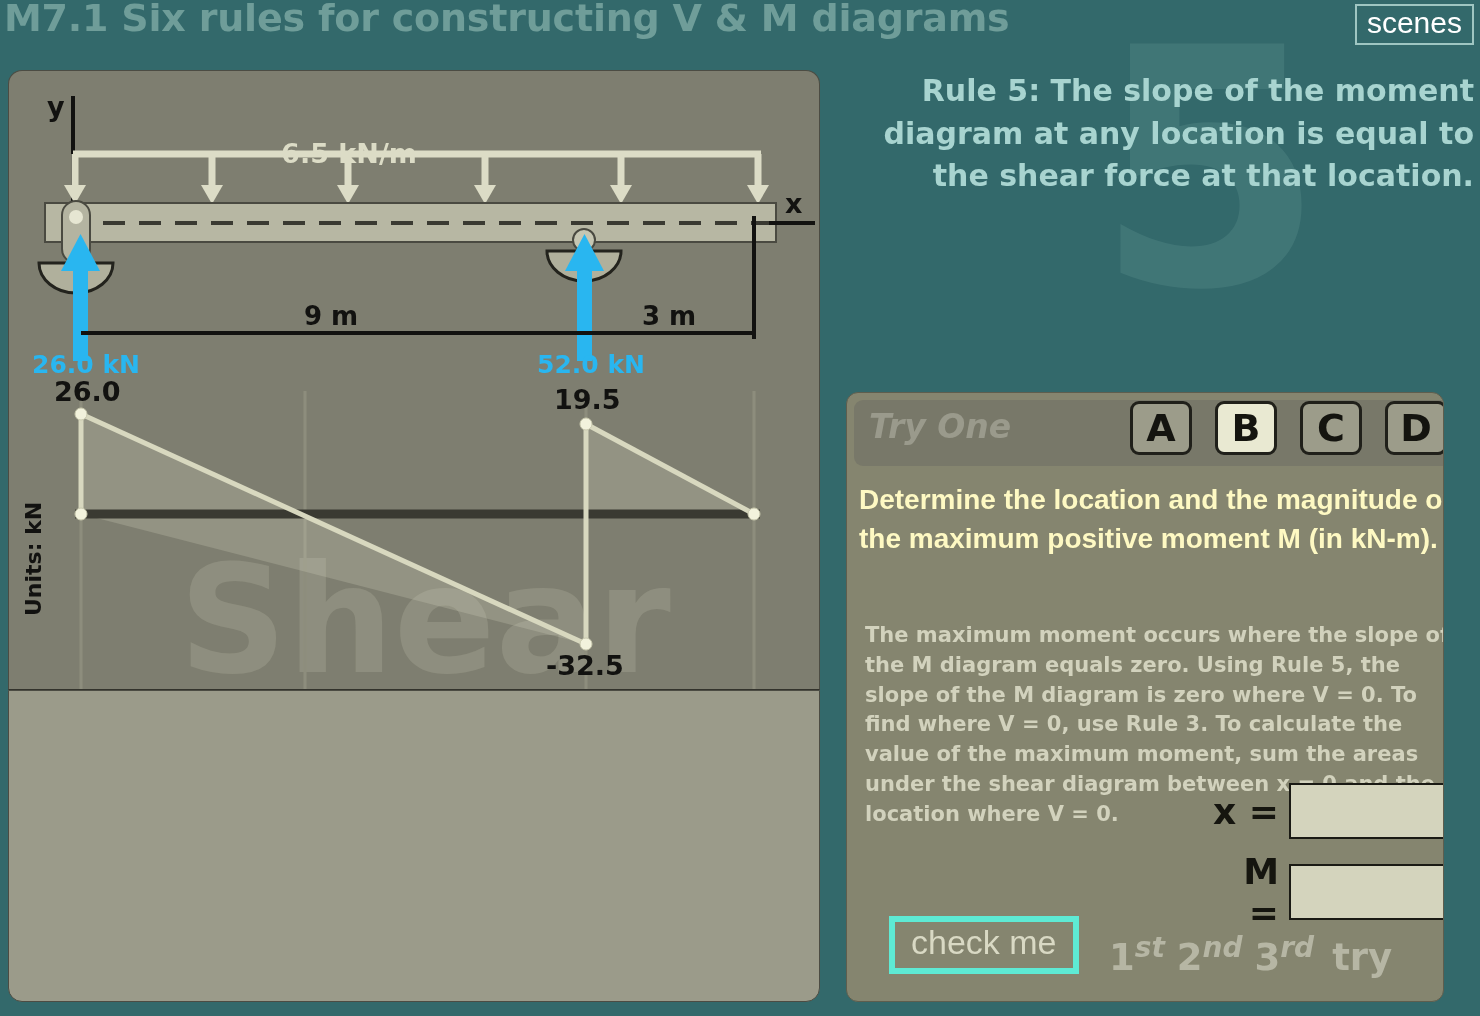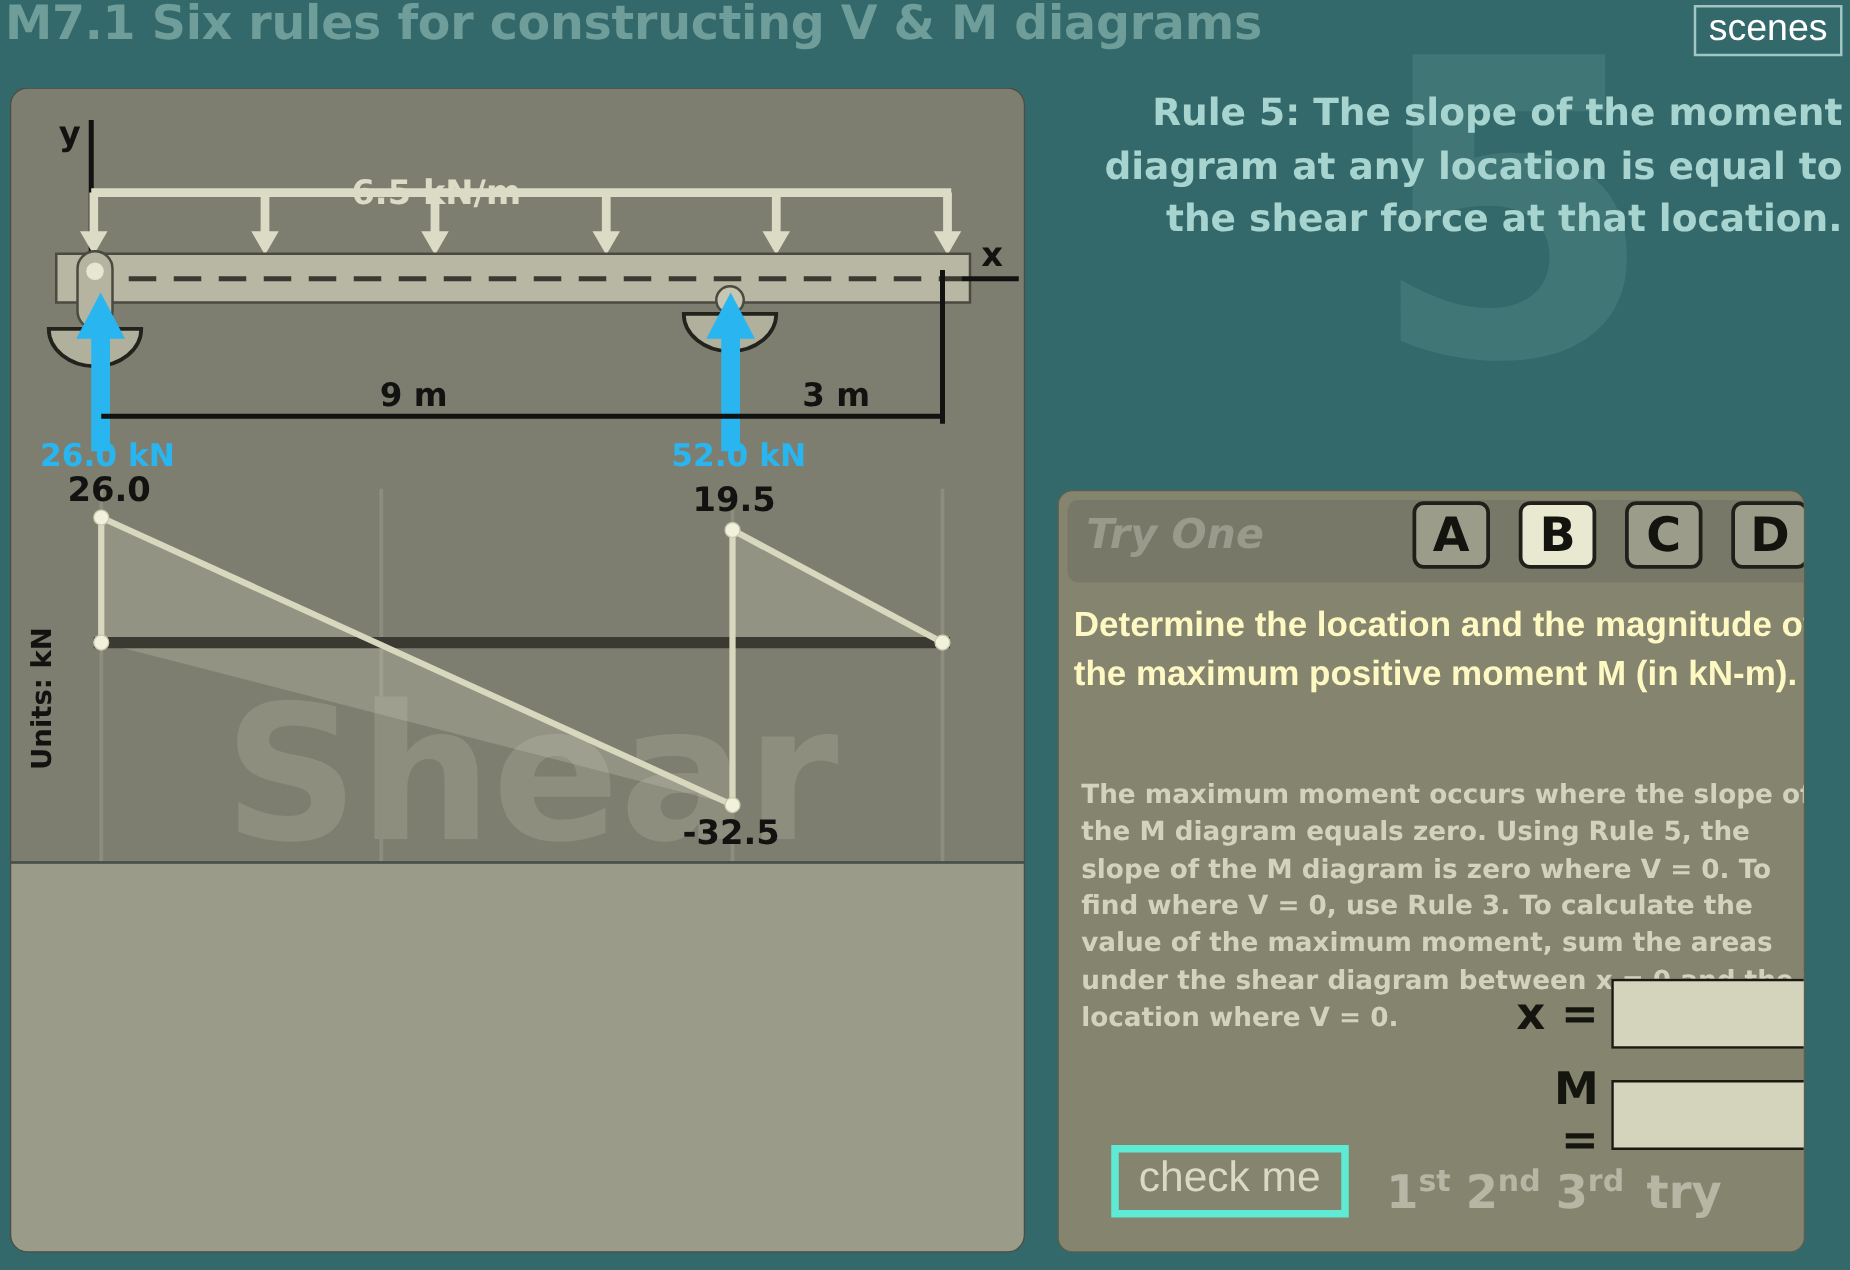--- a/index.html
+++ b/index.html
@@ -157,21 +157,21 @@
     font-family:"Liberation Sans", sans-serif;
     line-height:1.08;
   }
   #try-counter{
     position:absolute;left:262px;top:538px;
     color:#b6b6a4;
     font-size:37px;font-weight:bold;
     font-family:"DejaVu Sans", sans-serif;
     white-space:nowrap;
   }
-  #try-counter sup{font-size:24px;}
+  #try-counter sup{font-size:28px;font-style:italic;}
   #try-counter .sp{display:inline-block;width:12px;}
   #try-counter .trylabel{margin-left:18px;}
 </style>
 </head>
 <body>
 
 <div class="root">
 
   <div id="page-title">M7.1 Six rules for constructing V &amp; M diagrams</div>
   <div id="scenes-button">scenes</div>

